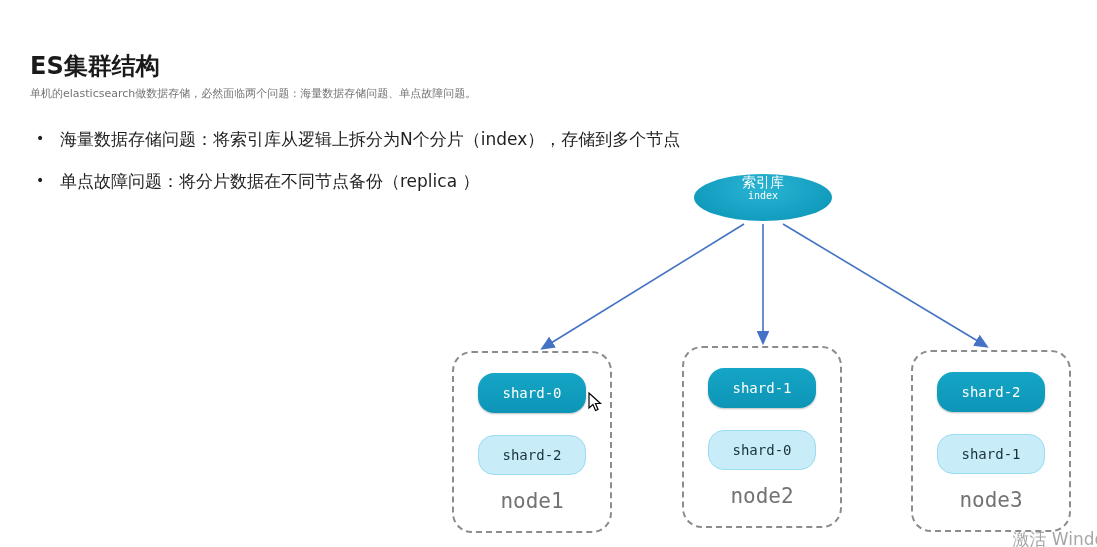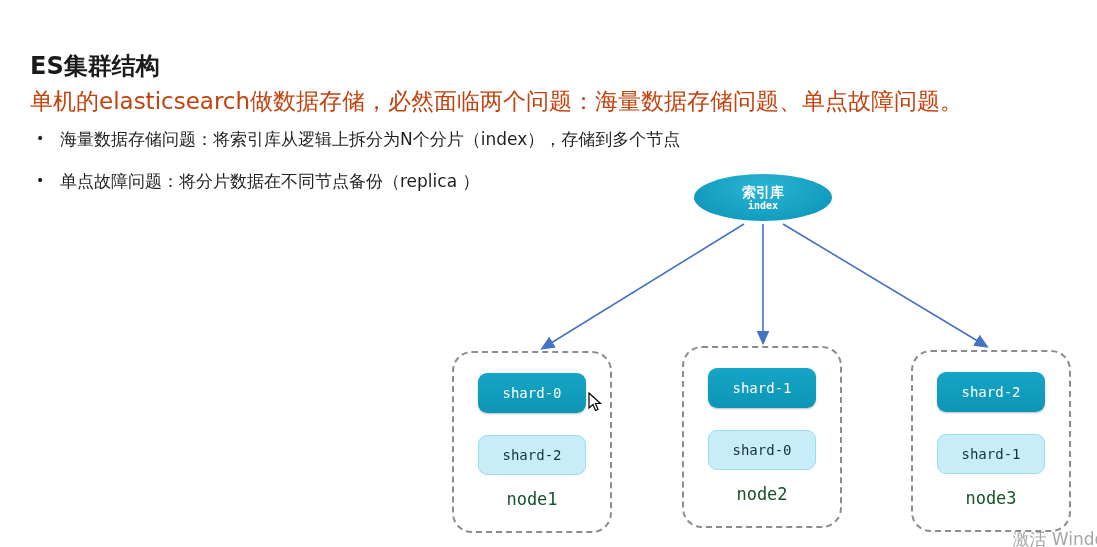--- a/index.html
+++ b/index.html
@@ -20,22 +20,22 @@
     top: 14px;
     font-size: 24px;
     font-weight: bold;
     color: #1a1a1a;
     margin-top: 36px;
   }
   .intro {
     position: absolute;
     left: 30px;
     top: 86px;
-    font-size: 23px;
-    color: #c2410c;
+    font-size: 11px;
+    color: #737373;
   }
   .bullet-row {
     position: absolute;
     left: 36px;
     font-size: 17px;
     color: #1f1f1f;
     display: flex;
     align-items: flex-start;
   }
   .bullet-row .dot {
@@ -58,24 +58,22 @@
     position: absolute;
     left: 694px;
     top: 174px;
     width: 138px;
     height: 47px;
     background: radial-gradient(ellipse at 50% 30%, #2ab4d4 0%, #129cbe 70%, #0d91b3 100%);
     border-radius: 50%;
     display: flex;
     flex-direction: column;
     align-items: center;
-    justify-content: center;
     color: #ffffff;
     line-height: 1.15;
-    font-weight: bold;
   }
   .index-ellipse .zh { font-size: 14px; }
   .index-ellipse .en { font-size: 10px; font-family: "DejaVu Sans Mono", monospace; }
 
   .node-box {
     position: absolute;
     width: 160px;
     height: 182px;
     border: 2px dashed #8c8c8c;
     border-radius: 20px;
@@ -83,21 +81,21 @@
     flex-direction: column;
     align-items: center;
   }
   .node-1 { left: 452px; top: 351px; }
   .node-2 { left: 682px; top: 346px; }
   .node-3 { left: 911px; top: 350px; }
 
   .shard {
     width: 108px;
     height: 40px;
-    border-radius: 9px;
+    border-radius: 16px;
     display: flex;
     align-items: center;
     justify-content: center;
     font-family: "DejaVu Sans Mono", monospace;
     font-size: 14px;
   }
   .shard-dark {
     margin-top: 20px;
     background: linear-gradient(180deg, #15a5c6 0%, #0d95b6 100%);
     color: #ffffff;
@@ -105,22 +103,22 @@
   }
   .shard-light {
     margin-top: 22px;
     background: #c8edf9;
     border: 1px solid #9adcf2;
     color: #17323c;
   }
   .node-label {
     margin-top: 14px;
     font-family: "DejaVu Sans Mono", monospace;
-    font-size: 17px;
-    color: #14532d;
+    font-size: 21px;
+    color: #737373;
   }
   .watermark {
     position: absolute;
     right: -8px;
     bottom: -4px;
     font-size: 17px;
     color: #a6a6a6;
     white-space: nowrap;
   }
   .cursor {

